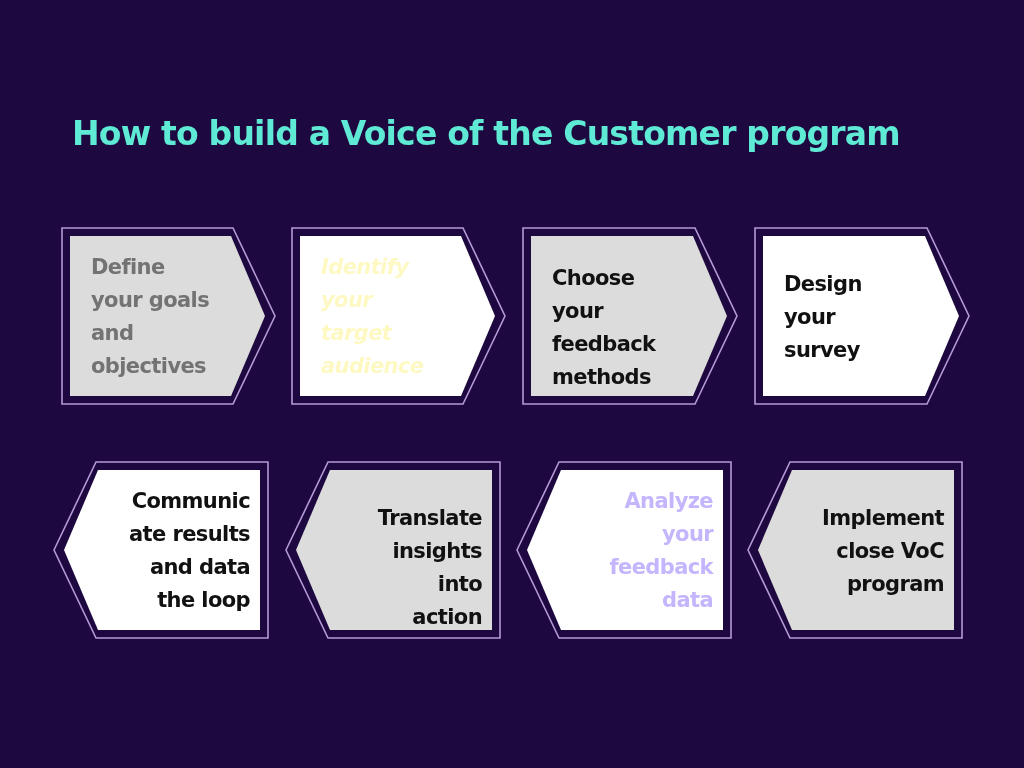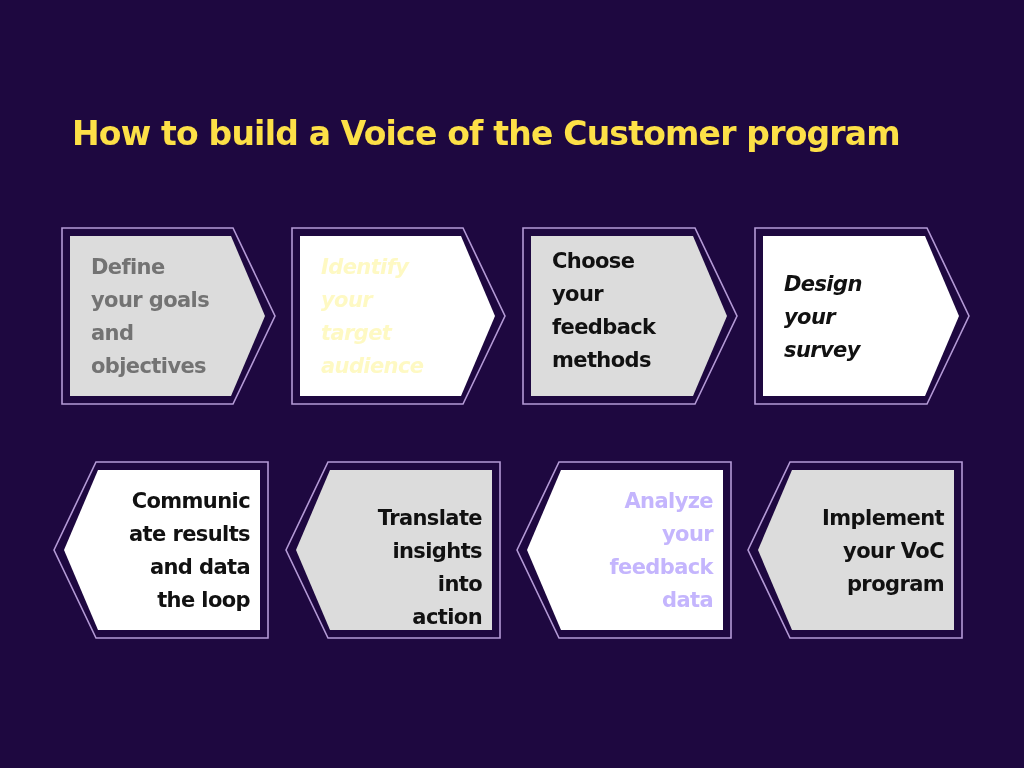--- a/index.html
+++ b/index.html
@@ -5,21 +5,21 @@
     html, body { margin:0; padding:0; }
     body {
       width:1024px; height:768px; overflow:hidden;
       background:#1e0840;
       position:relative;
       font-family:"DejaVu Sans", sans-serif;
     }
     #title {
       position:absolute; left:72px; top:114px;
       margin:0;
-      color:#fde047;
+      color:#5eead4;
       font-family:"DejaVu Sans", sans-serif;
       font-weight:bold;
       font-size:33px;
       letter-spacing:-0.8px;
       white-space:nowrap;
     }
     #diagram {
       position:absolute; left:0; top:0;
     }
     .step-text {
@@ -60,29 +60,29 @@
 
 <div id="text-layer">
     <div class="step-text" style="color: #737373; left: 91px; top: 251px;">Define
 your goals
 and
 objectives</div>
     <div class="step-text" style="color: #fef9c3; left: 321px; top: 251px; font-style: italic;">Identify
 your
 target
 audience</div>
-    <div class="step-text" style="color: rgb(17, 17, 17); left: 552px; top: 245px;">Choose
+    <div class="step-text" style="color: rgb(17, 17, 17); left: 552px; top: 262px;">Choose
 your
 feedback
 methods</div>
-    <div class="step-text" style="color: rgb(17, 17, 17); left: 784px; top: 267.5px; font-style: italic;">Design
+    <div class="step-text" style="color: rgb(17, 17, 17); left: 784px; top: 267.5px;">Design
 your
 survey</div>
     <div class="step-text right" style="color: rgb(17, 17, 17); right: 80px; top: 501.5px;">Implement
-your VoC
+close VoC
 program</div>
     <div class="step-text right" style="color: #c4b5fd; right: 311px; top: 485px;">Analyze
 your
 feedback
 data</div>
     <div class="step-text right" style="color: rgb(17, 17, 17); right: 542px; top: 502px;">Translate
 insights
 into
 action</div>
     <div class="step-text right" style="color: rgb(17, 17, 17); right: 774px; top: 485px;">Communic

